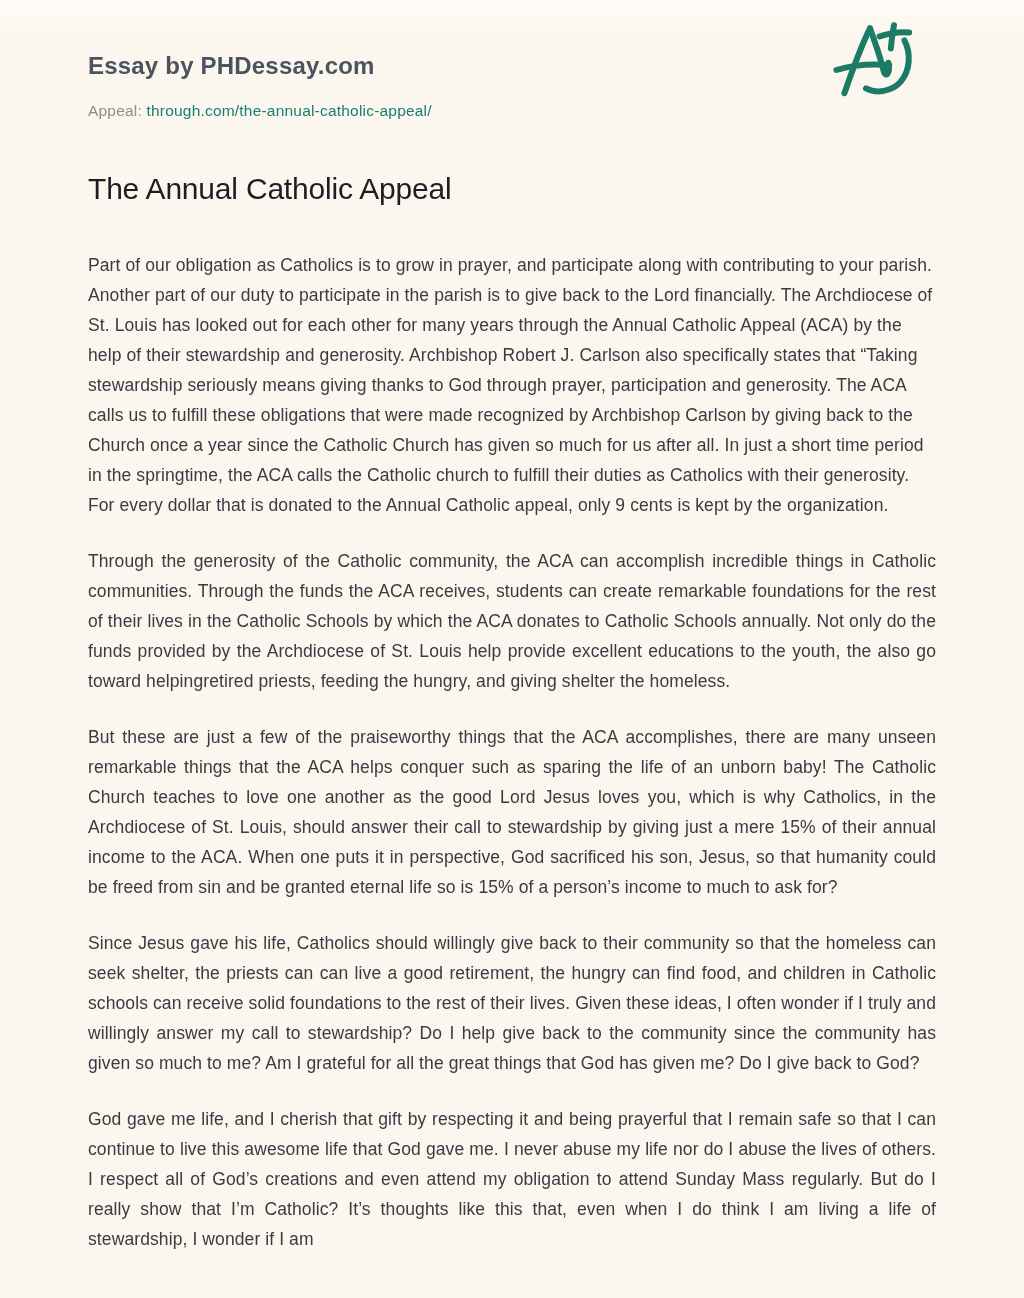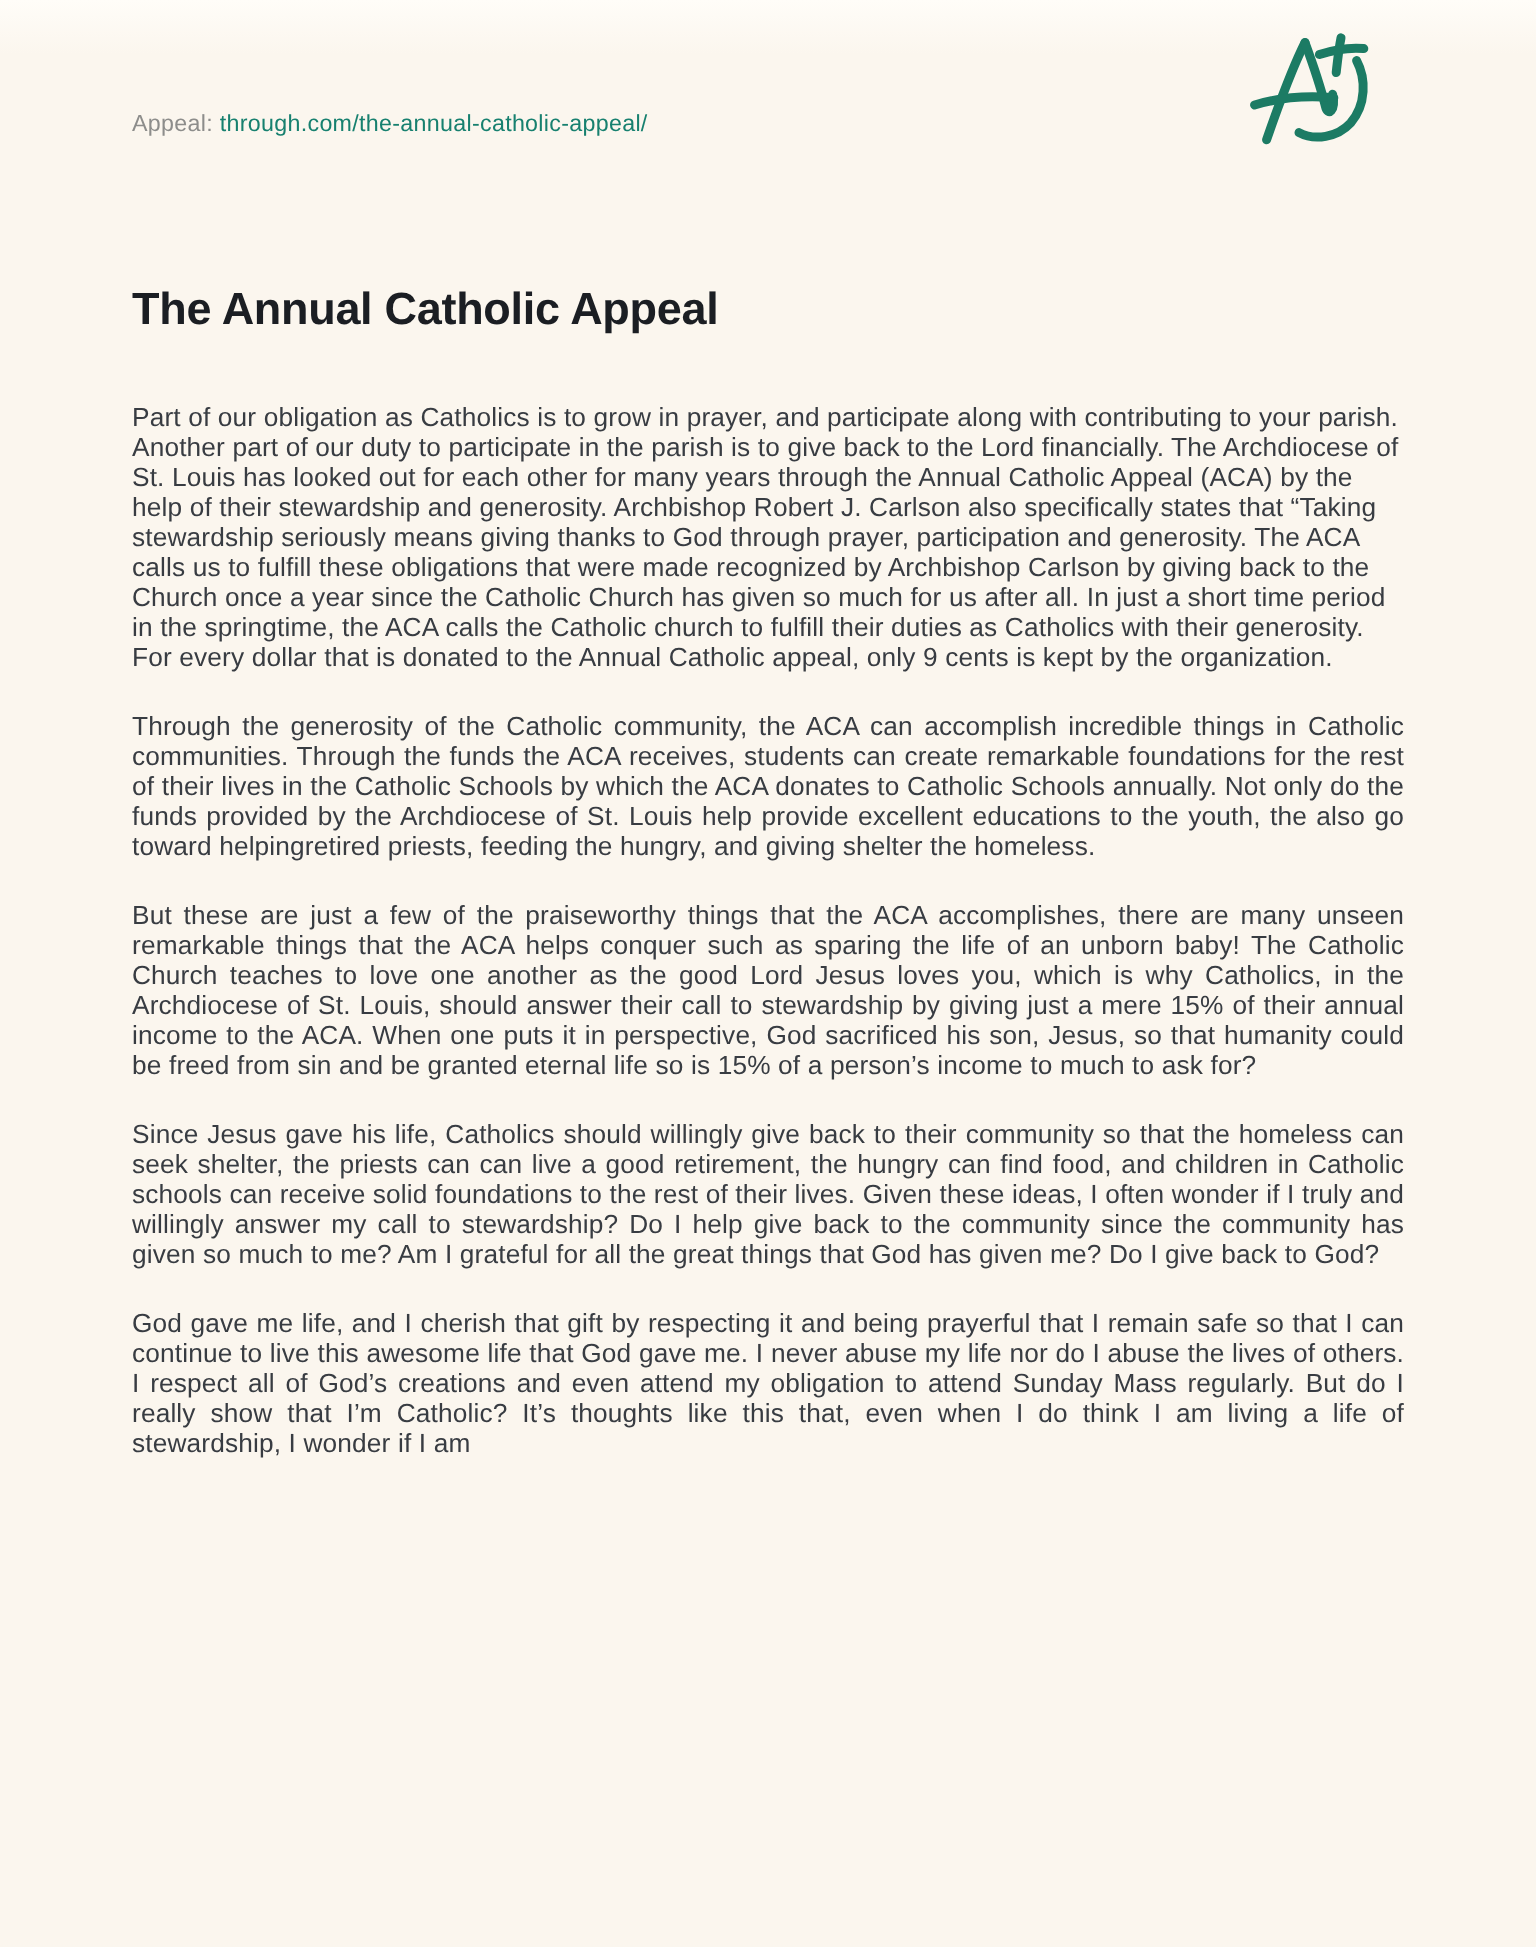--- a/index.html
+++ b/index.html
@@ -43,48 +43,49 @@
     font-weight: 500;
   }
   .logo {
     position: absolute;
     top: 10px;
     right: 14px;
     width: 96px;
     height: 96px;
   }
   h1.title {
-    margin-top: 98px;
+    margin-top: 52px;
     font-size: 30px;
-    font-weight: 700;
+    font-weight: 400;
     color: #1b1e23;
     letter-spacing: -0.2px;
   }
   .essay-body {
     margin-top: 44px;
   }
   .essay-body p {
     font-size: 17.5px;
-    line-height: 20px;
+    line-height: 30px;
     letter-spacing: 0.1px;
     text-align: justify;
     margin-bottom: 26px;
     color: #383c42;
   }
   .essay-body p.first {
     text-align: left;
   }
 </style>
 </head>
 <body>
 
 <div class="viewport">
   <div class="container">
 
     <header>
+      <div class="brand">Essay by PHDessay.com</div>
 
       <div class="source-line">
         <span>Appeal:</span>
         <a href="#" class="source-link">through.com/the-annual-catholic-appeal/</a>
       </div>
 
       <svg class="logo" viewBox="0 0 120 120" fill="none" stroke="#1c7b64" stroke-width="7.5" stroke-linecap="round">
         <path d="M23 104 C 32 78, 44 45, 55 23"></path>
         <path d="M55 23 C 62 42, 68 60, 72 76 C 74 85, 81 80, 78 66"></path>
         <path d="M13 75 C 33 69, 56 67, 79 69"></path>

